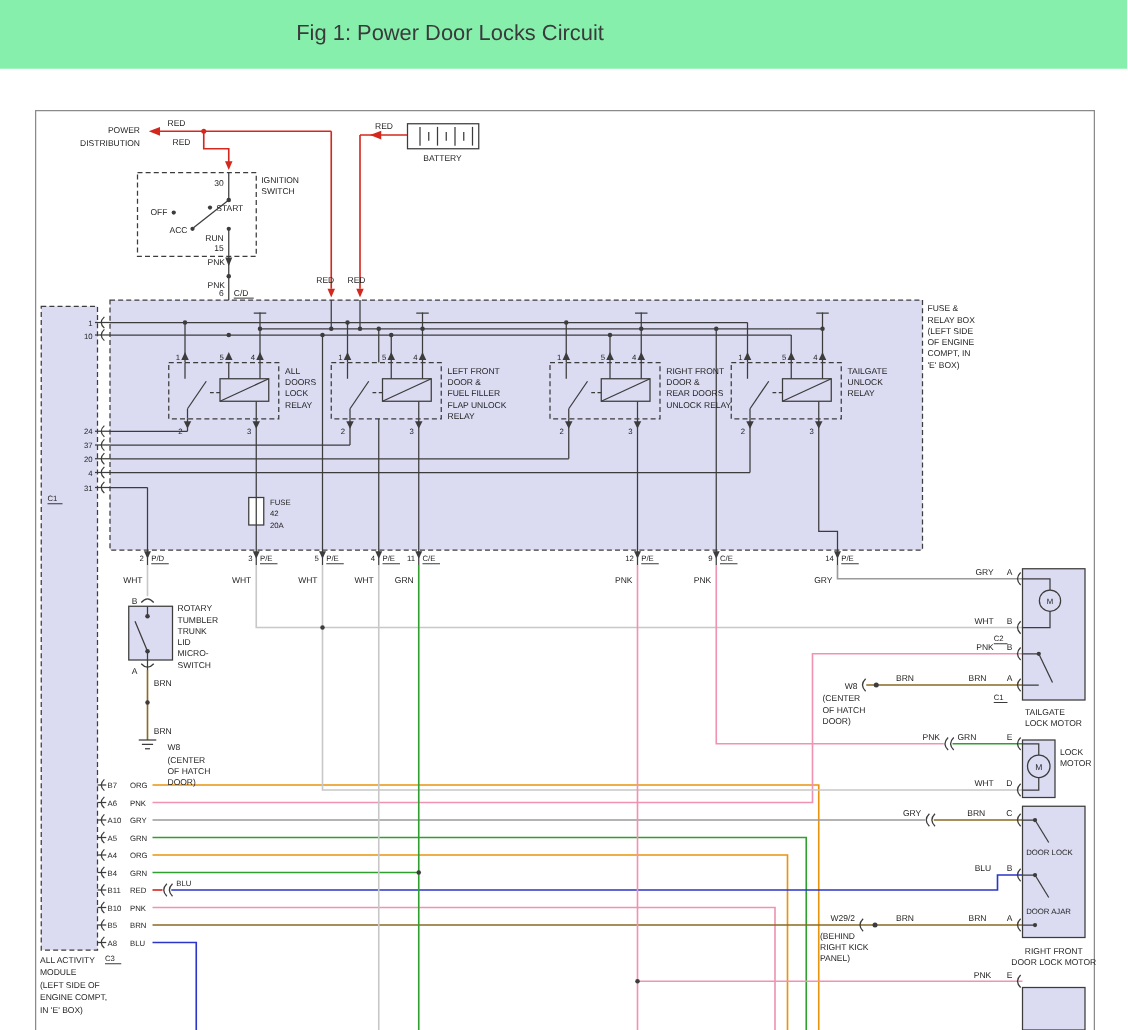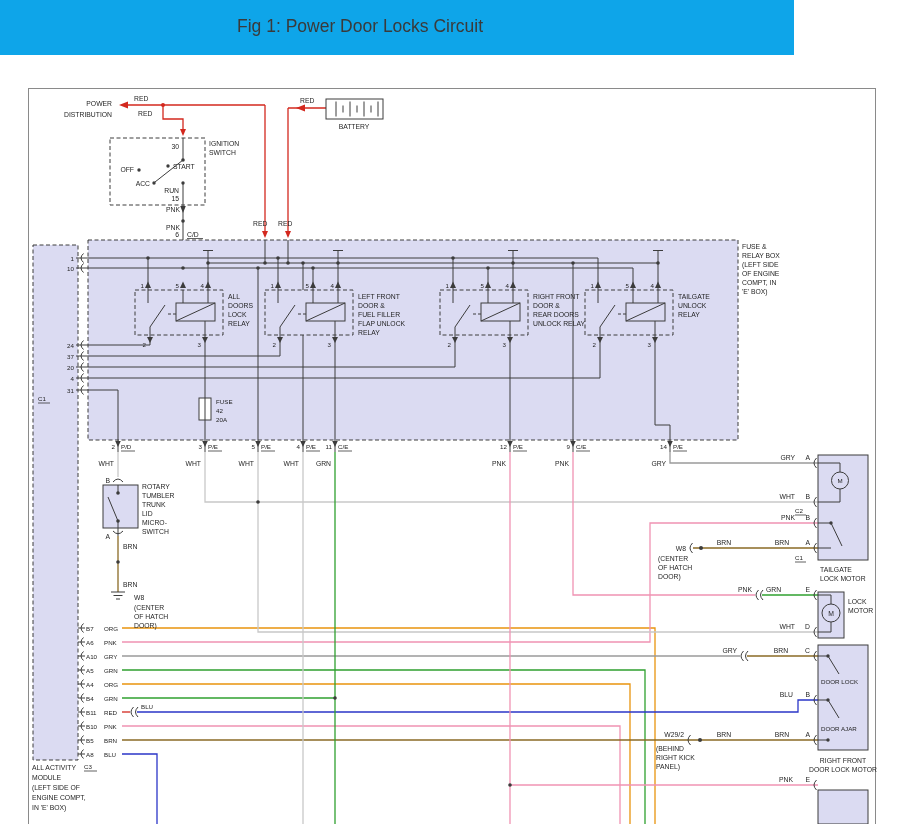--- a/index.html
+++ b/index.html
@@ -1,18 +1,18 @@
 <!DOCTYPE html>
 <html><head>
 <meta charset="utf-8">
 <style>
   html,body{margin:0;padding:0;background:#fff;}
   .page{position:relative;width:902px;height:824px;background:#fff;overflow:hidden;
         font-family:"Liberation Sans",sans-serif;}
-  .hdr{position:absolute;left:0;top:0;width:794px;height:55px;background:#0ea5e9;}
+  .hdr{position:absolute;left:0;top:0;width:902px;height:55px;background:#86efac;}
   .hdr-title{position:absolute;left:237px;top:16px;font-size:17.5px;color:#3a3a3a;}
   svg{position:absolute;left:0;top:0;}
   .ln{stroke:#3c3c3c;stroke-width:1;fill:none;}
   .lnd{stroke:#3c3c3c;stroke-width:1;fill:none;stroke-dasharray:3 2;}
   .red{stroke:#d3281e;stroke-width:1.3;fill:none;}
   .w-ORG{stroke:#e9940e;stroke-width:1.3;fill:none;}
   .w-PNK{stroke:#f093b3;stroke-width:1.3;fill:none;}
   .w-GRN{stroke:#2fa02f;stroke-width:1.3;fill:none;}
   .w-BLU{stroke:#2b36c8;stroke-width:1.3;fill:none;}
   .w-BRN{stroke:#8a6a25;stroke-width:1.3;fill:none;}

